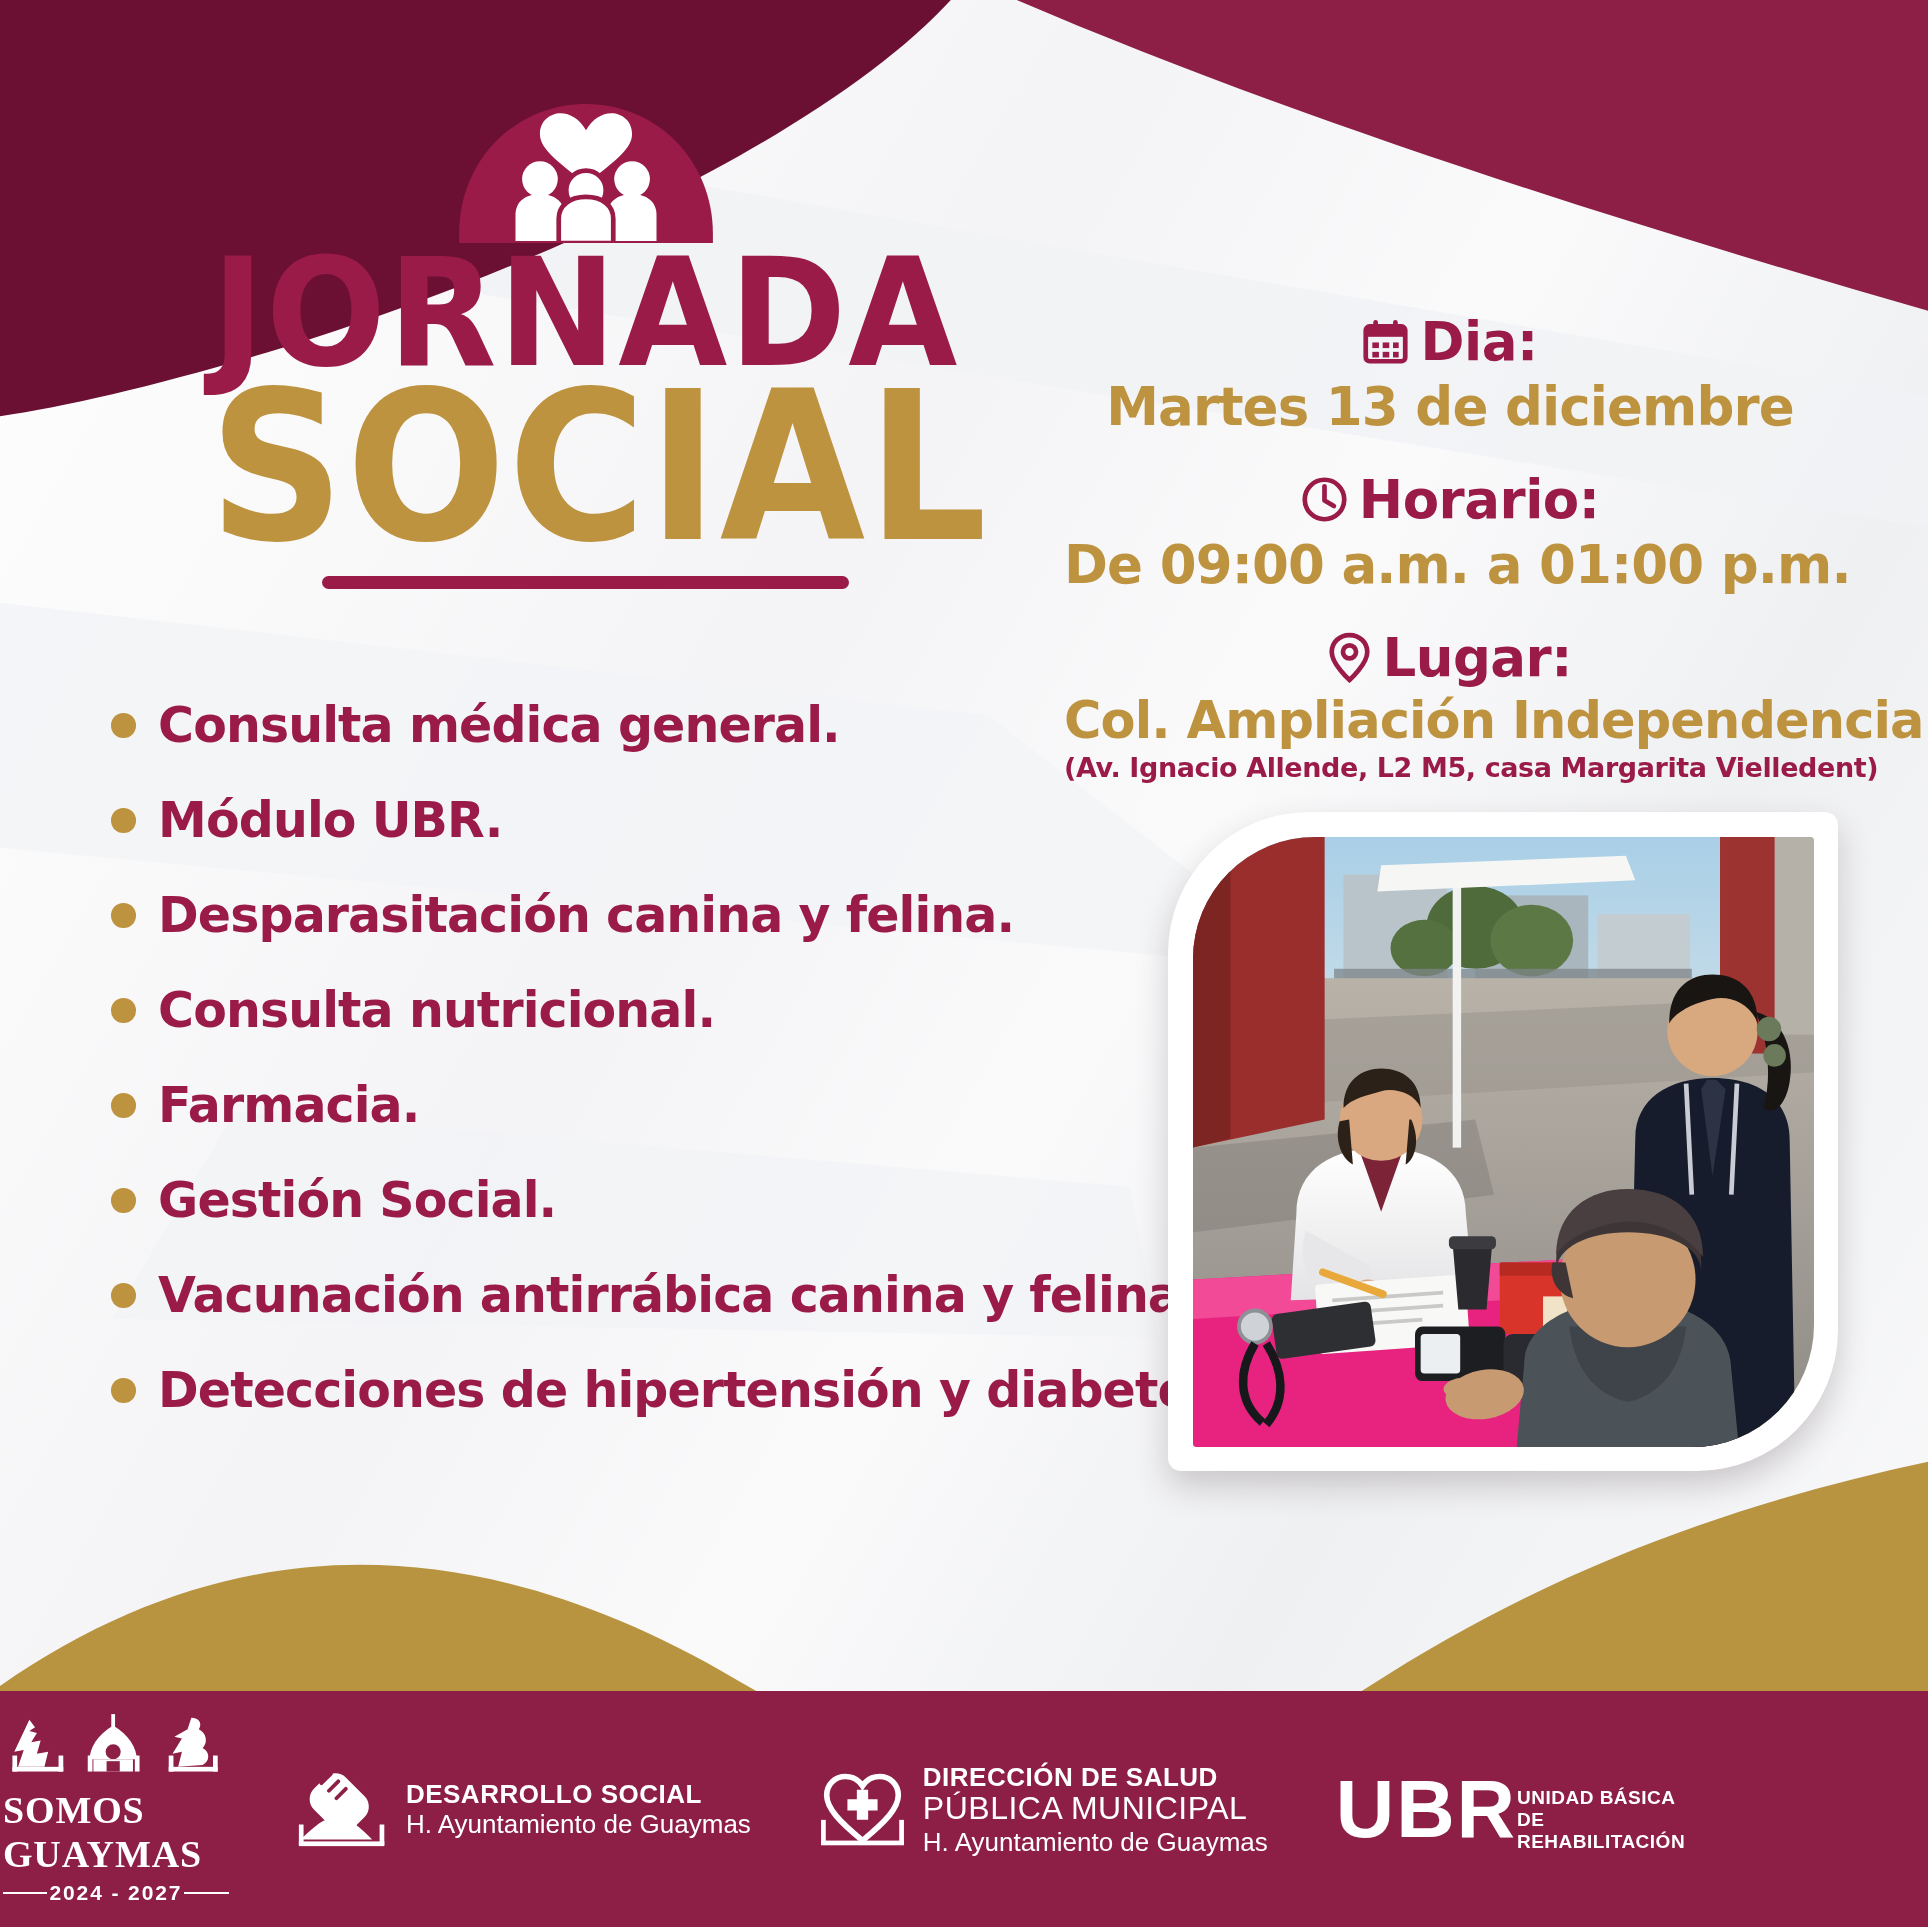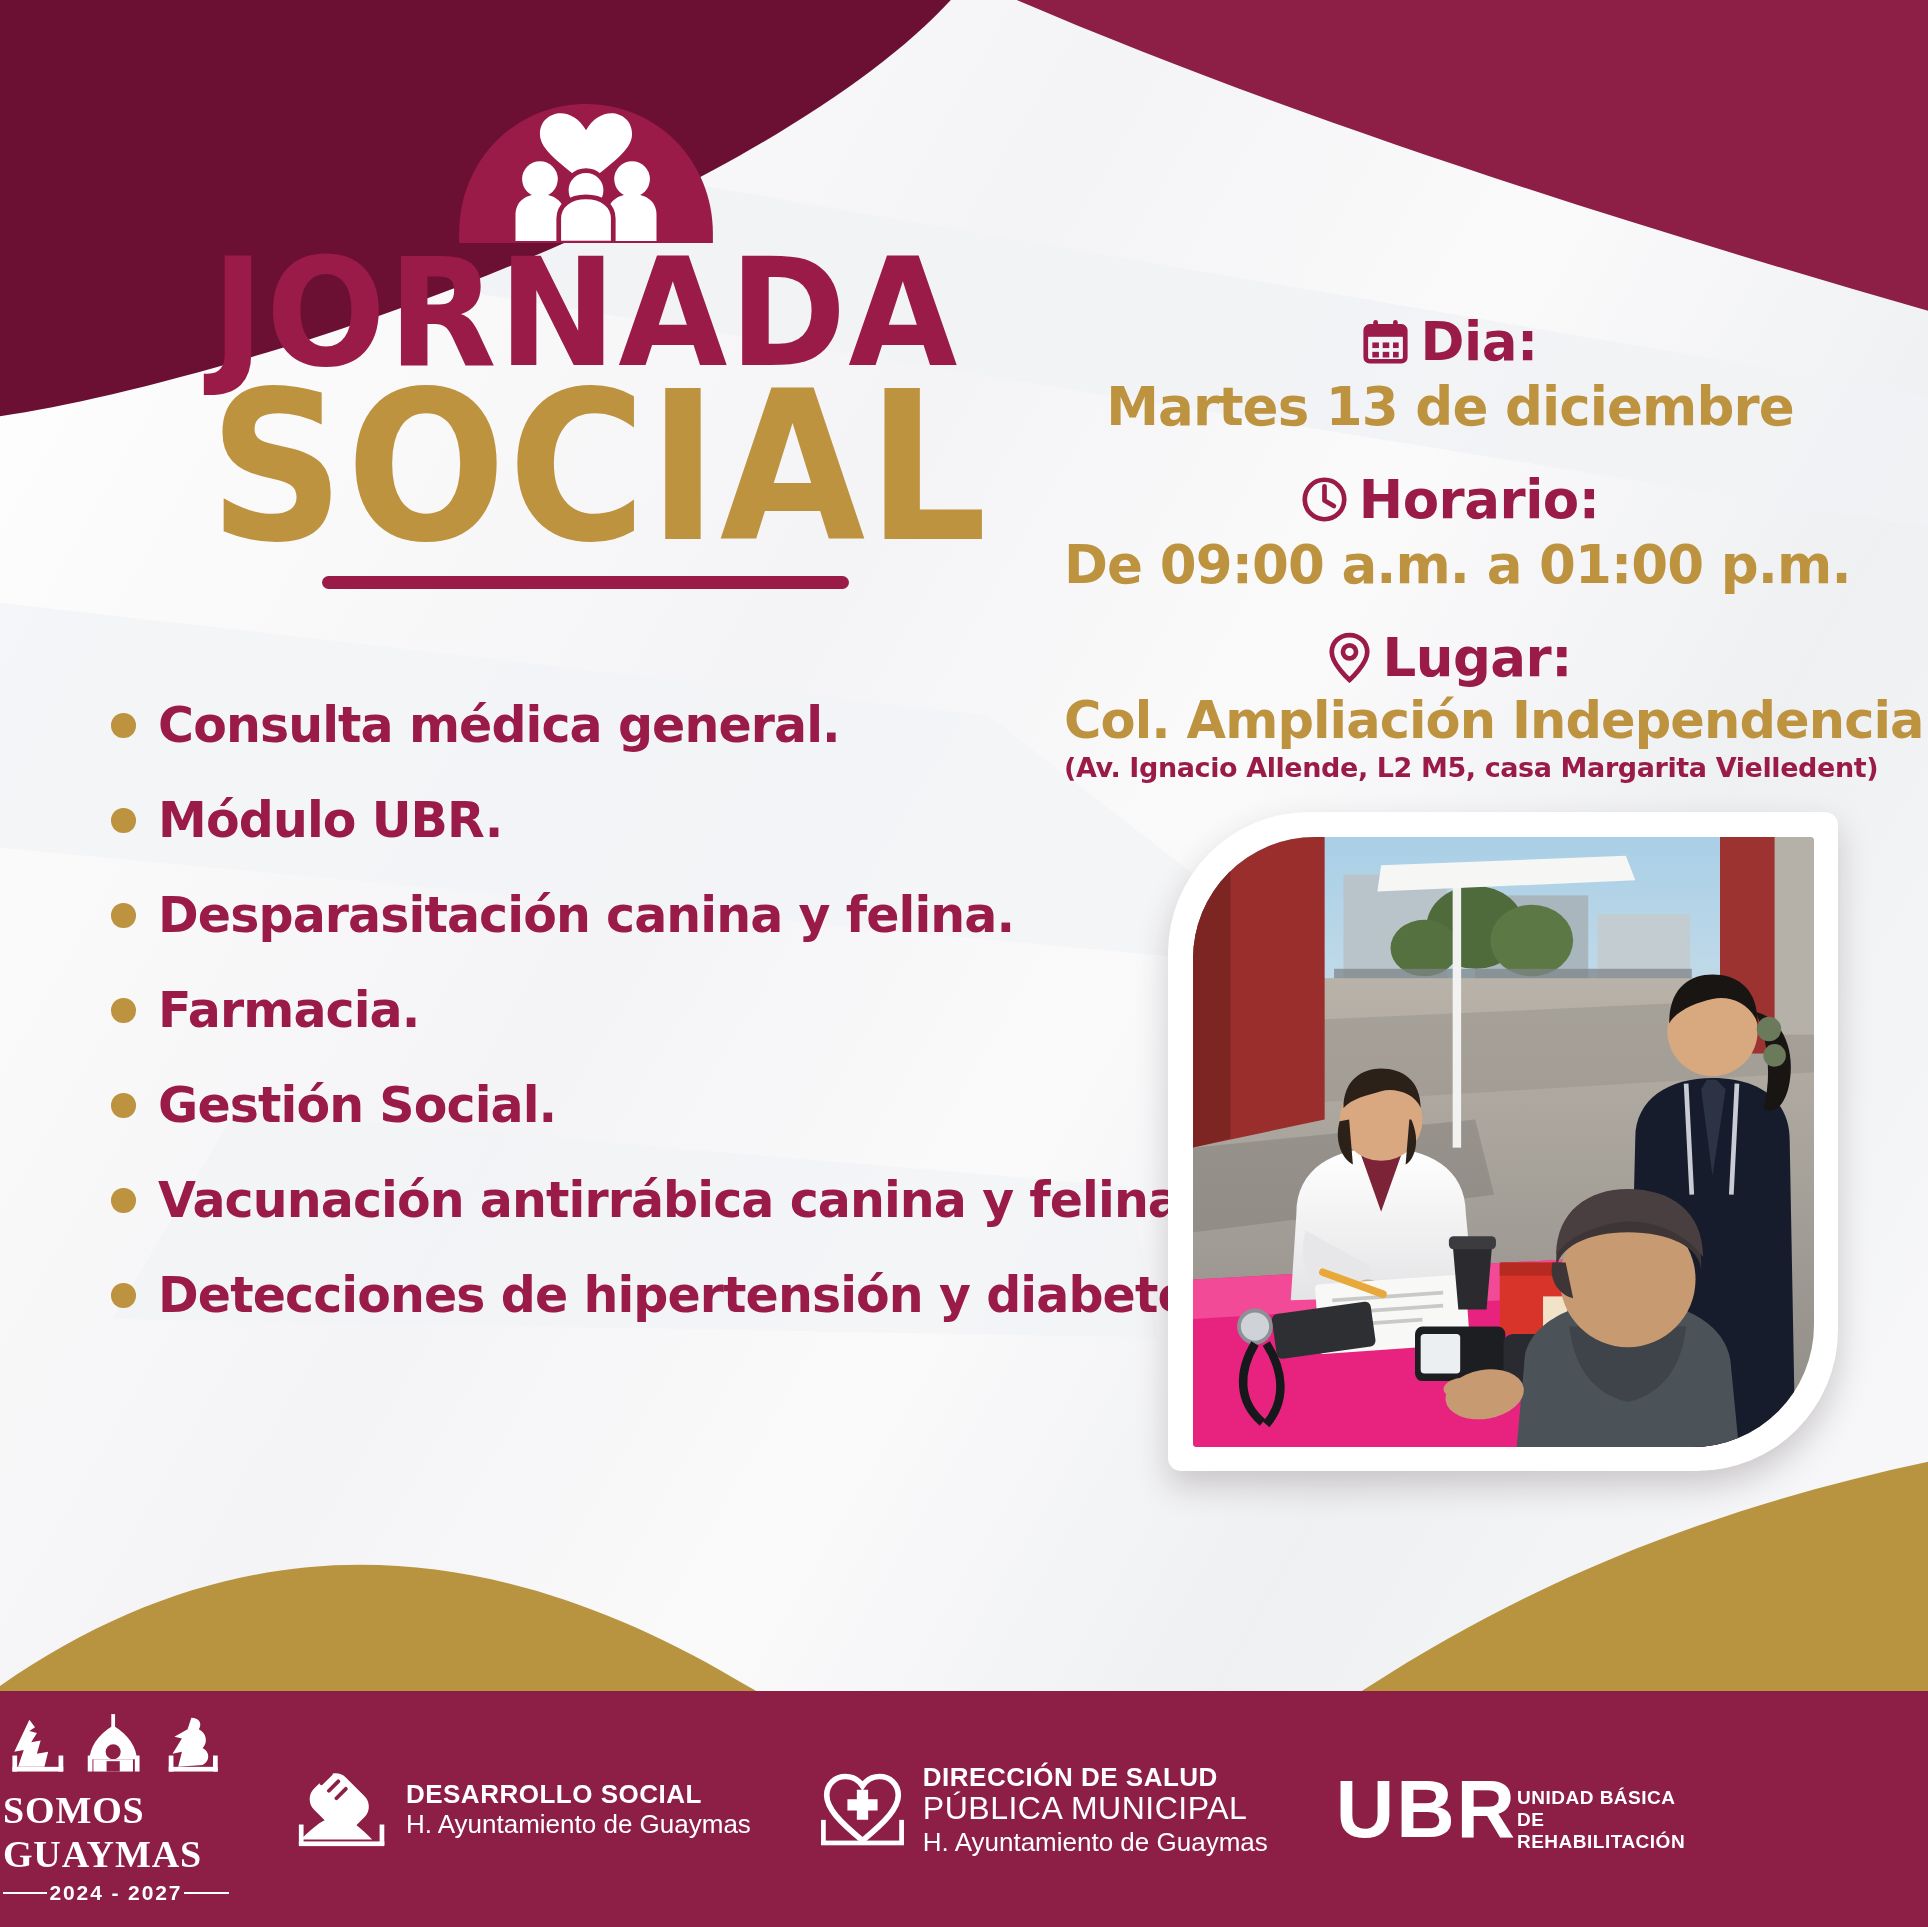--- a/index.html
+++ b/index.html
@@ -269,20 +269,24 @@
       <span class="dot"></span>
       <span class="svc-label">Consulta médica general.</span>
     </div>
     <div class="svc">
       <span class="dot"></span>
       <span class="svc-label">Módulo UBR.</span>
     </div>
     <div class="svc">
       <span class="dot"></span>
       <span class="svc-label">Desparasitación canina y felina.</span>
+    </div>
+    <div class="svc">
+      <span class="dot"></span>
+      <span class="svc-label">Consulta nutricional.</span>
     </div>
     <div class="svc">
       <span class="dot"></span>
       <span class="svc-label">Farmacia.</span>
     </div>
     <div class="svc">
       <span class="dot"></span>
       <span class="svc-label">Gestión Social.</span>
     </div>
     <div class="svc">

